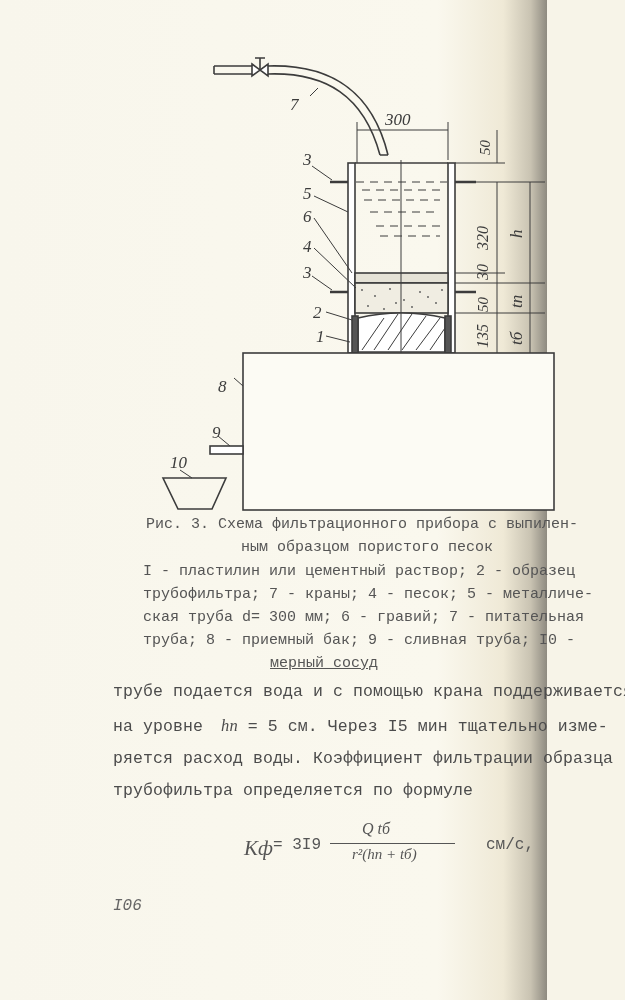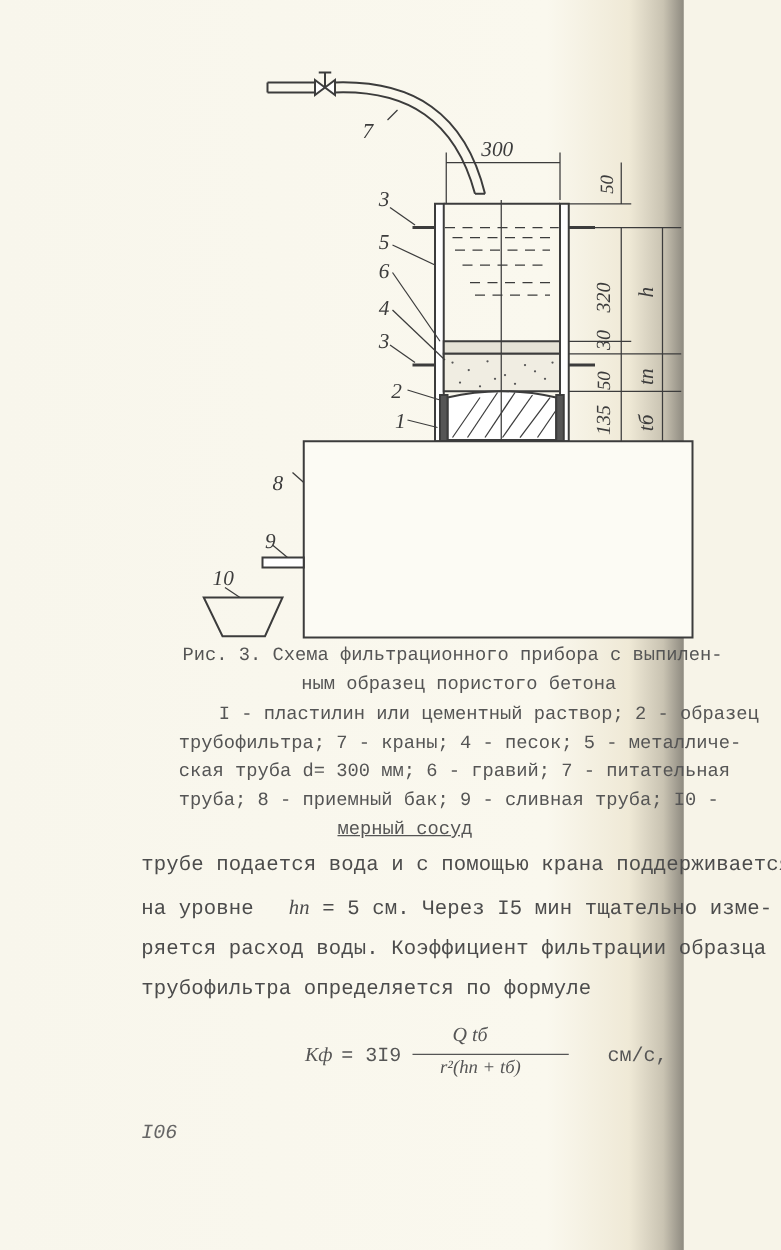--- a/index.html
+++ b/index.html
@@ -117,38 +117,38 @@
     <text x="303" y="278">3</text>
     <text x="313" y="318">2</text>
     <text x="316" y="342">1</text>
     <text x="218" y="392">8</text>
     <text x="212" y="438">9</text>
     <text x="170" y="468">10</text>
   </g>
 </svg>
 
 <div class="cap" style="left:146px;top:516px;">Рис. 3. Схема фильтрационного прибора с выпилен-</div>
-<div class="cap" style="left:241px;top:539px;">ным образец пористого бетона</div>
-<div class="cap" style="left:143px;top:563px;margin-left:32px;">I - пластилин или цементный раствор; 2 - образец</div>
+<div class="cap" style="left:241px;top:539px;">ным образцом пористого песок</div>
+<div class="cap" style="left:143px;top:563px;">I - пластилин или цементный раствор; 2 - образец</div>
 <div class="cap" style="left:143px;top:586px;">трубофильтра; 7 - краны; 4 - песок; 5 - металличе-</div>
 <div class="cap" style="left:143px;top:609px;text-align:right;">ская труба d= 300 мм; 6 - гравий; 7 - питательная</div>
 <div class="cap" style="left:143px;top:632px;">труба; 8 - приемный бак; 9 - сливная труба; I0 -</div>
 <div class="cap" style="left:270px;top:655px;text-decoration:underline;">мерный сосуд</div>
 
 <div class="body-line" style="left:113px;top:682px;">трубе подается вода и с помощью крана поддерживается</div>
 <div class="body-line" style="left:113px;top:716px;">
   <span>на уровне</span>
-  <span class="it" style="margin-left:18px;">hп</span>
+  <span class="it" style="margin-left:8px;">hп</span>
   <span>= 5 см. Через I5 мин тщательно изме-</span>
 </div>
 <div class="body-line" style="left:113px;top:781px;">трубофильтра определяется по формуле</div>
 <div class="body-line" style="left:113px;top:749px;">ряется расход воды. Коэффициент фильтрации образца</div>
 
 <div>
-  <span class="formula it" style="left:244px;top:836px;font-size:16px;">Kф</span>
+  <span class="formula it" style="left:244px;top:836px;font-size:21px;">Kф</span>
   <span class="formula" style="left:273px;top:836px;">= 3I9</span>
   <span class="formula it" style="left:362px;top:820px;">Q tб</span>
   <div style="position:absolute;left:330px;top:843px;width:125px;height:1px;background:#555;"></div>
   <span class="formula it" style="left:352px;top:846px;font-size:15px;">r²(hп + tб)</span>
   <span class="formula" style="left:486px;top:836px;">см/с,</span>
 </div>
 
 <div class="pageno">I06</div>
 </div>
 

